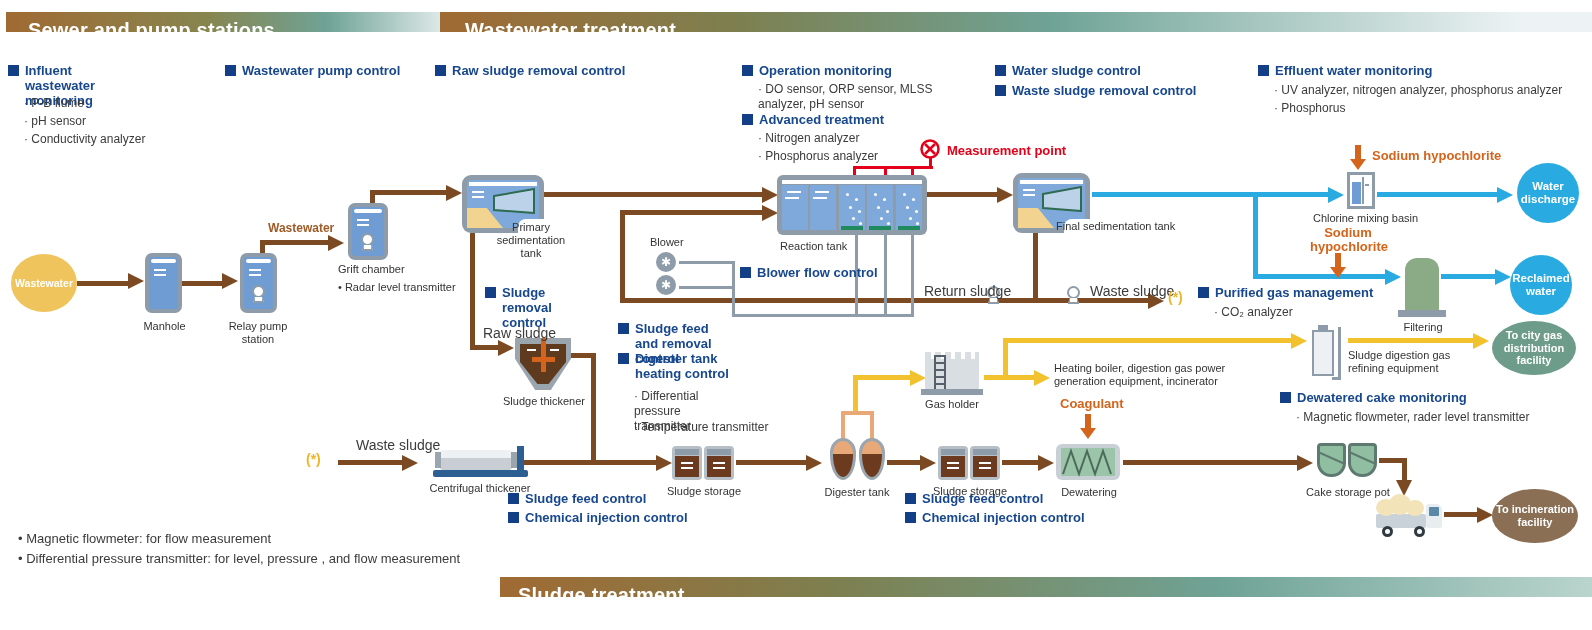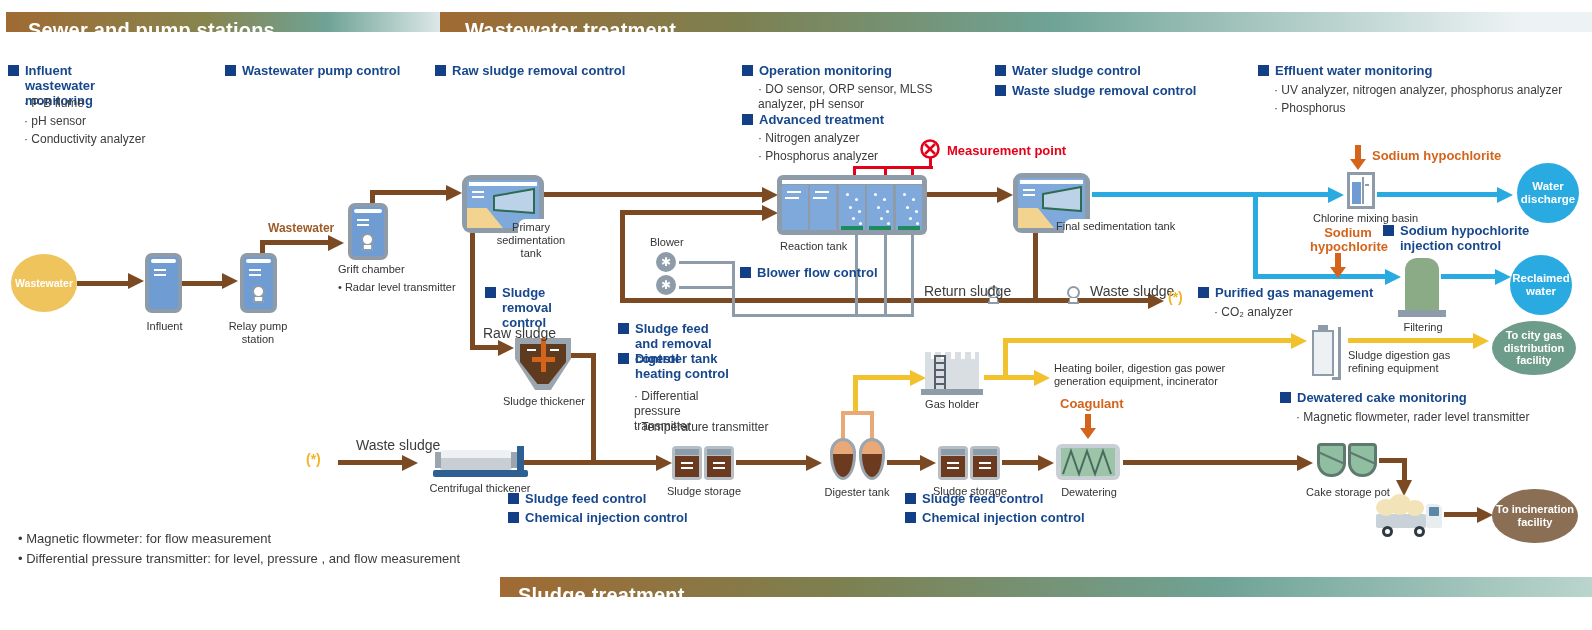--- a/index.html
+++ b/index.html
@@ -420,38 +420,34 @@
     </div>
   <div class="ctl nowrap" style="left:905px;top:492px">
       <span class="sq"></span>
       <span>Sludge feed control</span>
     </div>
   <div class="ctl nowrap" style="left:905px;top:511px">
       <span class="sq"></span>
       <span>Chemical injection control</span>
     </div>
 
-  <div class="ctl" style="left:1383px;top:224px;width:150px">
-      <span class="sq"></span>
-      <span>Sodium hypochlorite injection control</span>
-    </div>
 
   <div class="ctl nowrap" style="left:1198px;top:286px">
       <span class="sq"></span>
       <span>Purified gas management</span>
     </div>
   <div class="sub" style="left:1214px;top:305px">CO₂ analyzer</div>
 
   <div class="ctl nowrap" style="left:1280px;top:391px">
       <span class="sq"></span>
       <span>Dewatered cake monitoring</span>
     </div>
   <div class="sub nowrap" style="left:1296px;top:410px">Magnetic flowmeter, rader level transmitter</div>
 
-  <div class="nl" style="left:137px;top:320px;width:55px">Influent</div>
+  <div class="nl" style="left:137px;top:320px;width:55px">Manhole</div>
   <div class="nl" style="left:224px;top:320px;width:68px">Relay pump station</div>
   <div class="nl nowrap" style="left:338px;top:263px;text-align:left">Grift chamber</div>
   <div class="bnote nowrap" style="left:338px;top:281px">Radar level transmitter</div>
   <div class="nl" style="left:494px;top:221px;width:74px">Primary sedimentation tank</div>
   <div class="nl nowrap" style="left:780px;top:240px;text-align:left">Reaction tank</div>
   <div class="nl nowrap" style="left:650px;top:236px;text-align:left">Blower</div>
   <div class="nl nowrap" style="left:1056px;top:220px;text-align:left">Final sedimentation tank</div>
   <div class="nl nowrap" style="left:1313px;top:212px;text-align:left">Chlorine mixing basin</div>
   <div class="nl" style="left:1398px;top:321px;width:50px">Filtering</div>
   <div class="nl" style="left:503px;top:395px;width:82px">Sludge thickener</div>

